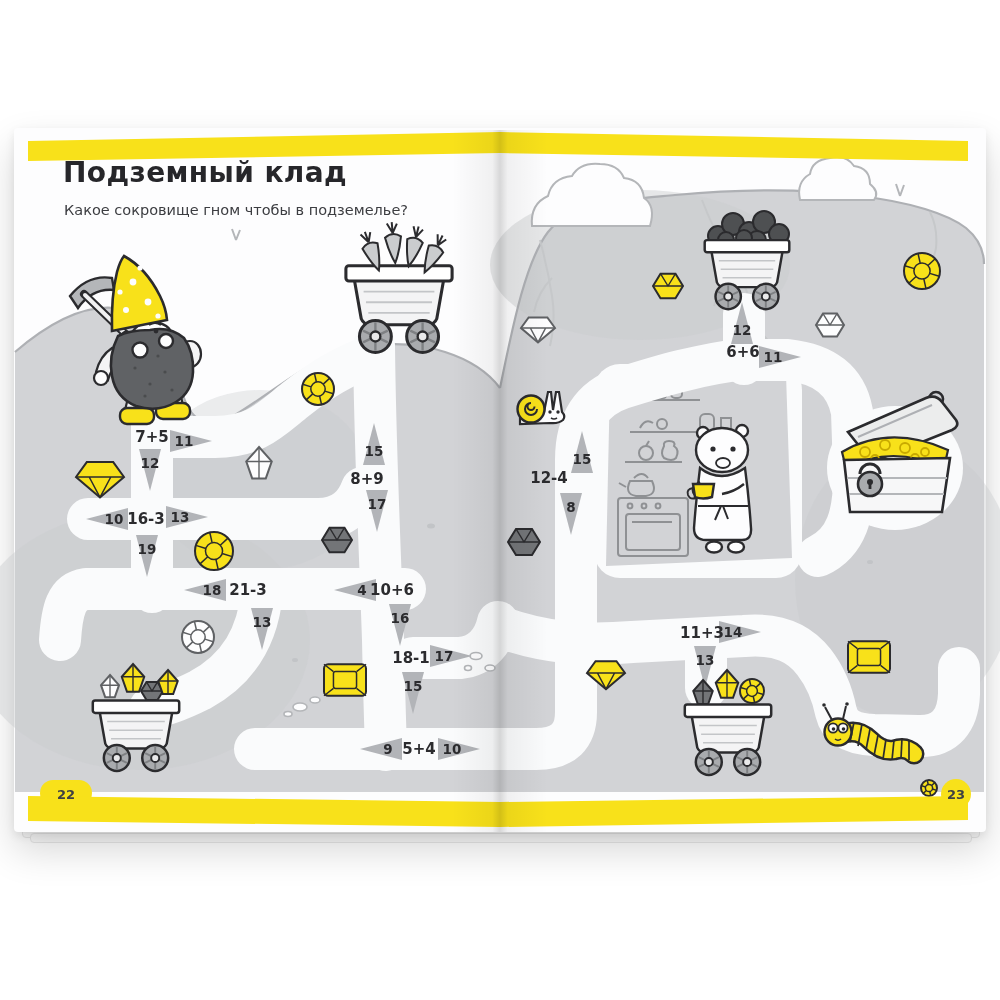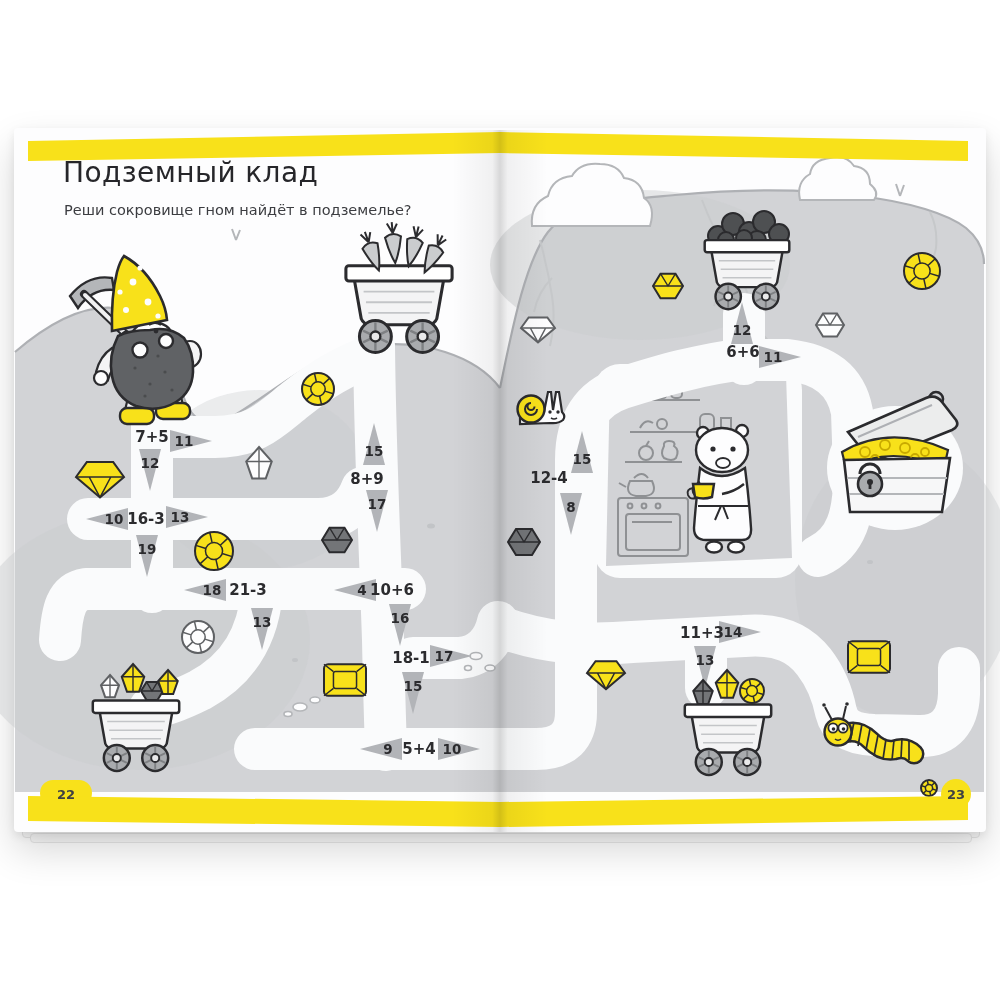--- a/index.html
+++ b/index.html
@@ -2,21 +2,21 @@
 <html><head>
 <meta charset="utf-8">
 <style>
   html,body{margin:0;padding:0;background:#ffffff;}
   .stage{position:relative;width:1000px;height:1000px;background:#ffffff;overflow:hidden;
          font-family:"DejaVu Sans","Liberation Sans",sans-serif;}
   .stack{position:absolute;background:#fbfbfb;border:1px solid #e8e8e8;border-radius:4px;}
   .spread{position:absolute;left:14px;top:128px;width:972px;height:704px;background:#fdfdfe;
           border-radius:4px;box-shadow:0 18px 38px rgba(0,0,0,.16),0 4px 10px rgba(0,0,0,.08);}
   svg.art{position:absolute;left:0;top:0;width:1000px;height:1000px;}
-  .title{position:absolute;left:63px;top:156px;font-size:28px;font-weight:normal;color:#26262a;letter-spacing:.4px;}
+  .title{position:absolute;left:63px;top:156px;font-size:28px;font-weight:bold;color:#26262a;letter-spacing:.4px;}
   .sub{position:absolute;left:64px;top:200px;font-size:14.5px;line-height:21px;color:#3c3d41;}
   text{font-family:"DejaVu Sans","Liberation Sans",sans-serif;}
 </style>
 </head>
 <body>
 
 <div class="stage">
   <div class="stack" style="left:22px;top:826px;width:956px;height:10px;"></div>
   <div class="stack" style="left:30px;top:833px;width:940px;height:8px;"></div>
   <div class="spread"></div>
@@ -464,15 +464,15 @@
     <rect x="40" y="780" width="52" height="26" rx="13" fill="#f8e11a"></rect>
     <circle cx="956" cy="794" r="15" fill="#f8e11a"></circle>
     <polygon points="28,796 500,802 968,796 968,820 500,827 28,821" fill="#f8e11a"></polygon>
     <text x="66" y="799" text-anchor="middle" font-size="13" font-weight="bold" fill="#3f4043">22</text>
     <text x="956" y="799" text-anchor="middle" font-size="13" font-weight="bold" fill="#3f4043">23</text>
     <rect x="452" y="130" width="96" height="702" fill="url(#spineG)"></rect>
   </svg>
 
   <div class="title">Подземный клад</div>
   <div class="sub">
-    <div>Реши сокровище гном найдёт в подземелье?</div>
+    <div>Какое сокровище гном чтобы в подземелье?</div>
   </div>
 </div>
 
 </body></html>

